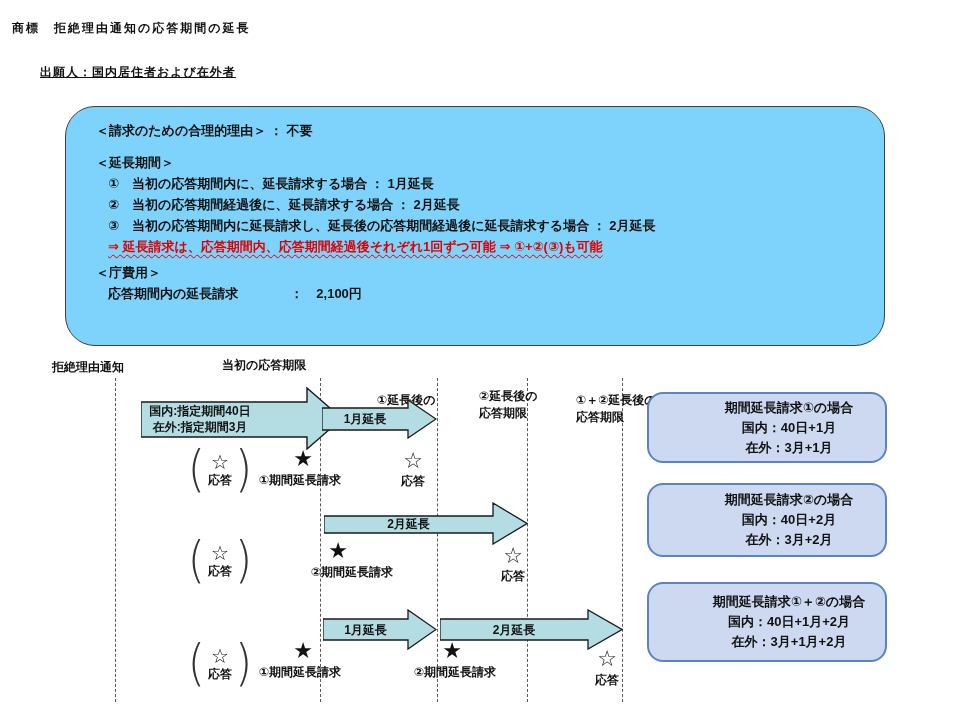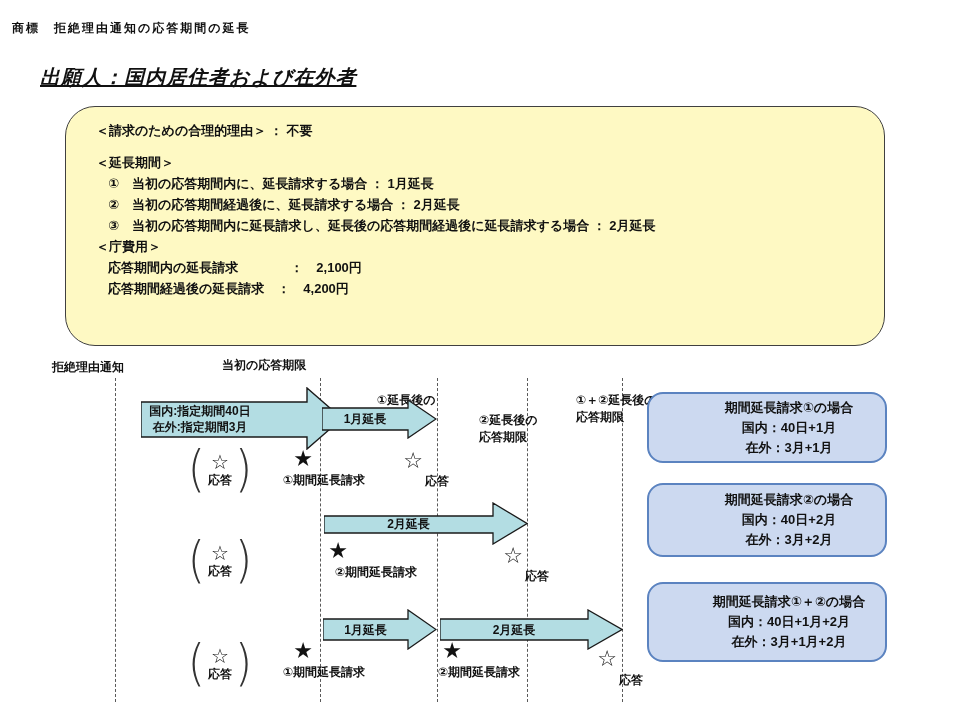--- a/index.html
+++ b/index.html
@@ -5,25 +5,25 @@
   html,body{margin:0;padding:0;}
   body{
     width:960px;height:720px;position:relative;background:#ffffff;
     font-family:"Liberation Sans","DejaVu Sans",sans-serif;color:#111;
     overflow:hidden;
   }
   .abs{position:absolute;}
   
   .slide-title{top:20px;left:0;width:960px;text-align:left;
     font-size:12px;font-weight:bold;letter-spacing:2px;padding-left:12px;}
-  .subtitle{top:64px;left:40px;font-size:20px;font-weight:bold;
-    font-style:italic;text-decoration:underline;letter-spacing:1px;}
+  .subtitle{top:64px;left:40px;font-size:12px;font-weight:bold;
+    text-decoration:underline;letter-spacing:1px;}
   
   .panel{left:65px;top:106px;width:820px;height:240px;box-sizing:border-box;
-    background:#fef9c3;border:1.5px solid #404040;border-radius:30px;
+    background:#7dd3fc;border:1.5px solid #404040;border-radius:30px;
     padding:13px 18px 0 30px;font-size:13px;font-weight:bold;}
   .pline{line-height:21px;white-space:nowrap;}
   .pline.reason{margin-bottom:11px;}
   .pline.indent{padding-left:12px;}
   .pline.note{padding-left:12px;color:#e00000;margin-bottom:5px;
     text-decoration:underline;text-decoration-style:wavy;
     text-decoration-color:#e00000;text-decoration-thickness:1px;
     text-underline-offset:3px;}
   
   .vline{position:absolute;top:378px;height:324px;width:0;
@@ -32,21 +32,21 @@
     white-space:pre-line;z-index:2;}
   .milestone.center{margin-top:44px;}
   .arrow{position:absolute;z-index:3;}
   .arrow svg{display:block;}
   .arrow-label{position:absolute;top:0;height:100%;display:flex;
     align-items:center;justify-content:center;font-size:12px;font-weight:bold;
     white-space:pre-line;text-align:center;line-height:16px;z-index:4;}
   .star{position:absolute;transform:translate(-50%,-50%);font-size:22px;
     line-height:1;color:#111;z-index:4;}
   .star-label{position:absolute;transform:translateX(-50%);font-size:12px;
-    font-weight:bold;white-space:nowrap;z-index:4;margin-left:24px;}
+    font-weight:bold;white-space:nowrap;z-index:4;}
   .paren-group{position:absolute;transform:translateX(-50%);display:flex;
     align-items:center;gap:3px;z-index:4;}
   .paren{font-size:44px;font-weight:200;line-height:44px;color:#333;
     transform:scaleY(1.12);font-family:"DejaVu Sans",sans-serif;}
   .paren-stack{display:flex;flex-direction:column;align-items:center;}
   .paren-stack .glyph{font-size:20px;line-height:22px;}
   .paren-stack .resp{font-size:12px;font-weight:bold;line-height:14px;}
   
   .case-box{position:absolute;left:647px;width:240px;box-sizing:border-box;
     background:#ccd9f0;border:2px solid #5b83c0;border-radius:16px;
@@ -59,36 +59,36 @@
 
 <div class="abs slide-title">商標　拒絶理由通知の応答期間の延長</div>
 <div class="abs subtitle">出願人：国内居住者および在外者</div>
 
 <div class="abs panel">
   <div class="pline reason">＜請求のための合理的理由＞ ： 不要</div>
   <div class="pline">＜延長期間＞</div>
   <div class="pline indent">①　当初の応答期間内に、延長請求する場合 ： 1月延長</div>
   <div class="pline indent">②　当初の応答期間経過後に、延長請求する場合 ： 2月延長</div>
   <div class="pline indent">③　当初の応答期間内に延長請求し、延長後の応答期間経過後に延長請求する場合 ： 2月延長</div>
+  <div class="pline note">⇒ 延長請求は、応答期間内、応答期間経過後それぞれ1回ずつ可能 ⇒ ①+②(③)も可能</div>
   <div class="pline">＜庁費用＞</div>
   <div class="pline indent">応答期間内の延長請求　　　　：　2,100円</div>
-  <div class="pline indent">応答期間経過後の延長請求　：　4,200円</div>
 </div>
 
 <div class="vline" style="left:115px;"></div>
 <div class="vline" style="left:320px;"></div>
 <div class="vline" style="left:437px;"></div>
 <div class="vline" style="left:527px;"></div>
 <div class="vline" style="left:622px;"></div>
 
 <div class="milestone" style="left:52px;top:359px;">拒絶理由通知</div>
 <div class="milestone" style="left:222px;top:357px;">当初の応答期限</div>
 <div class="milestone center" style="left:377px;top:348px;width:90px;">①延長後の
 応答期限</div>
-<div class="milestone center" style="left:479px;top:368px;width:90px;">②延長後の
+<div class="milestone center" style="left:479px;top:344px;width:90px;">②延長後の
 応答期限</div>
 <div class="milestone center" style="left:576px;top:348px;width:106px;">①＋②延長後の
 応答期限</div>
 
 <div class="arrow" style="left:117px;top:387px;width:203px;height:63px;padding-left:24px;">
   <svg width="203" height="63" viewBox="0 0 203 63">
     <polygon points="0,15 166,15 166,1 201,31.5 166,62 166,50 0,50" fill="#b3dde3" stroke="#1a1a1a" stroke-width="1.4"></polygon>
   </svg>
   <div class="arrow-label" style="left:0;width:166px;">国内:指定期間40日
 在外:指定期間3月</div>

